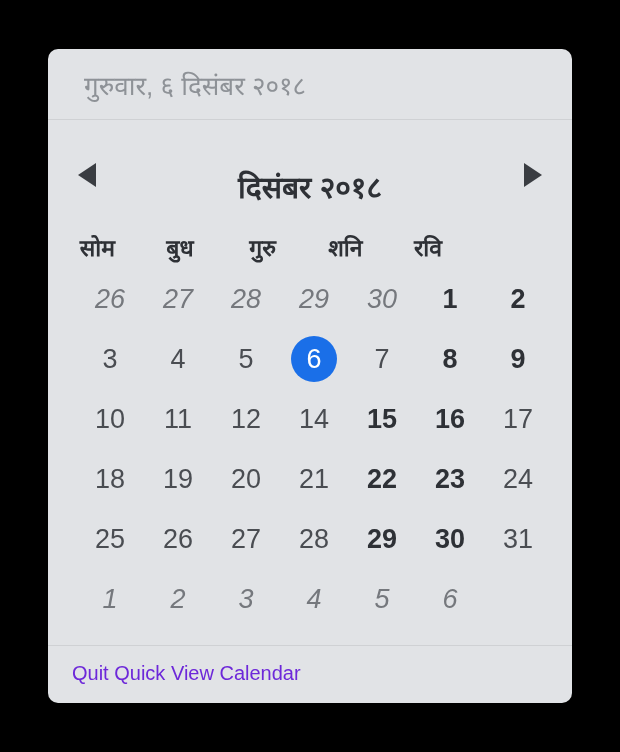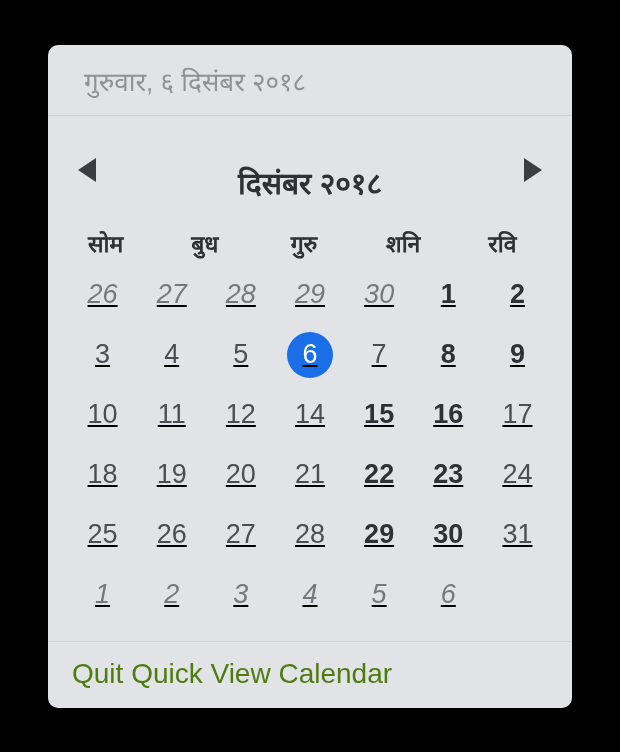--- a/index.html
+++ b/index.html
@@ -52,35 +52,34 @@
       border-left: 18px solid #3a3d42;
     }
     .month-title {
       font-size: 30px;
       font-weight: 600;
       color: #2e3136;
       margin-top: 24px;
     }
     .weekday-row {
       display: grid;
-      grid-template-columns: repeat(5, 1fr);
+      grid-template-columns: repeat(6, 1fr);
       padding: 14px 20px 6px 8px;
       text-align: center;
     }
     .weekday {
       font-size: 23px;
       font-weight: 700;
       color: #2e3136;
     }
     .days-grid {
       display: grid;
       grid-template-columns: repeat(7, 1fr);
-      padding: 0 20px 16px 20px;
+      padding: 0 20px 16px 28px;
       row-gap: 0;
-      text-decoration: underline;
     }
     .day-cell {
       height: 60px;
       display: flex;
       align-items: center;
       justify-content: center;
       font-size: 27px;
       color: #4a4d52;
       cursor: pointer;
       font-weight: 400;
@@ -105,22 +104,22 @@
       height: 46px;
       border-radius: 50%;
       display: flex;
       align-items: center;
       justify-content: center;
       font-weight: 500;
     }
     .footer {
       border-top: 1px solid #cfd1d4;
       padding: 16px 24px 18px 24px;
-      font-size: 28px;
-      color: #4d7c0f;
+      font-size: 20px;
+      color: #6d28d9;
       cursor: pointer;
     }
   </style>
 </head>
 <body>
 
 <div class="calendar-popup">
 
   <div class="header-date">गुरुवार, ६ दिसंबर २०१८</div>
 

